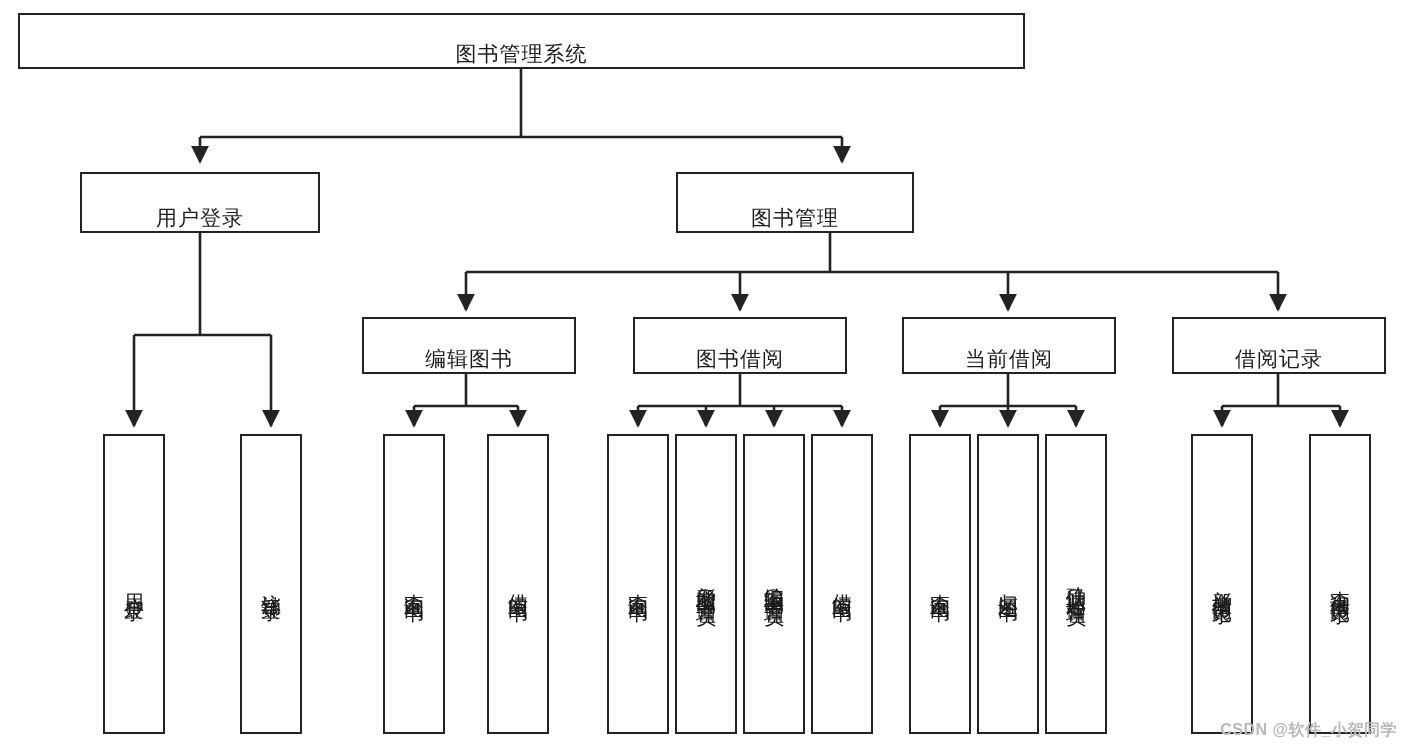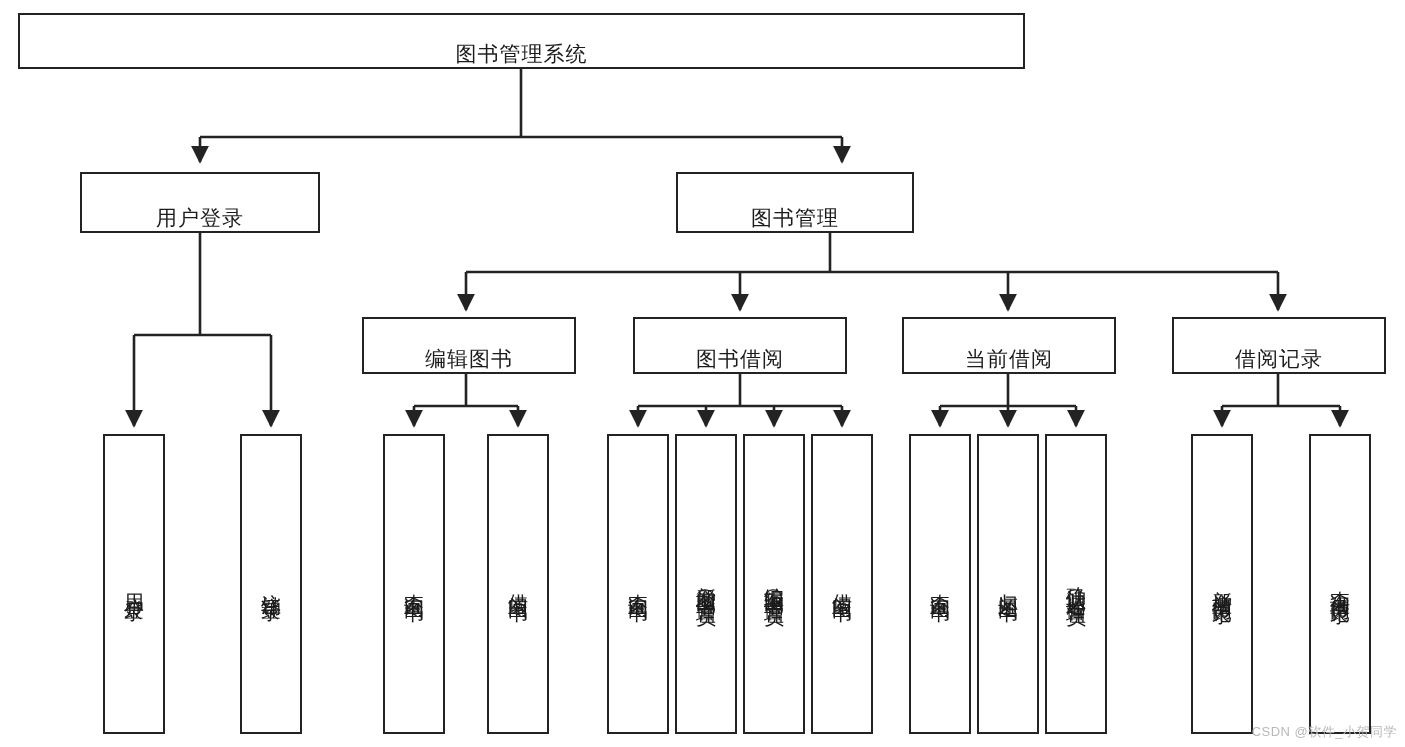--- a/index.html
+++ b/index.html
@@ -4,21 +4,21 @@
 <style>
   html,body{margin:0;padding:0;background:#ffffff;}
   body{width:1405px;height:747px;overflow:hidden;font-family:"Liberation Sans","DejaVu Sans",sans-serif;}
   #canvas{position:relative;width:1405px;height:747px;background:#fff;}
   .node{position:absolute;box-sizing:border-box;background:#ffffff;border:2px solid #232323;display:flex;align-items:flex-end;justify-content:center;}
   .node.root{border-width:2px;}
   .node-label{color:#1b1b1b;font-size:21px;line-height:1.25;letter-spacing:1px;text-align:center;white-space:nowrap;}
   .node.vert{align-items:center;justify-content:center;}
   .node.vert .node-label{writing-mode:vertical-rl;text-orientation:upright;white-space:normal;letter-spacing:3px;line-height:1.15;font-size:20px;max-height:280px;}
   svg.links{position:absolute;left:0;top:0;width:1405px;height:747px;pointer-events:none;}
-  .watermark{position:absolute;right:8px;bottom:6px;color:#b9b9b9;font-size:13px;letter-spacing:0.5px;white-space:nowrap;}
+  .watermark{position:absolute;right:8px;bottom:6px;color:#b9b9b9;font-size:16px;letter-spacing:0.5px;white-space:nowrap;font-weight:bold;}
 </style>
 </head>
 <body>
 
 <div id="canvas">
 
   <svg class="links" viewBox="0 0 1405 747">
     <defs>
       <marker id="arrow" viewBox="0 0 10 10" refX="9" refY="5" markerWidth="7" markerHeight="7" orient="auto-start-reverse">
         <path d="M 0 0 L 10 5 L 0 10 z" fill="#232323"></path>

